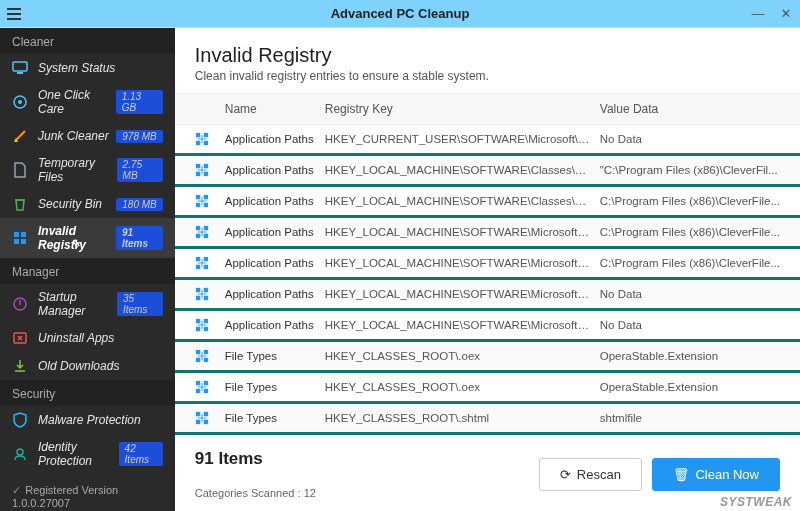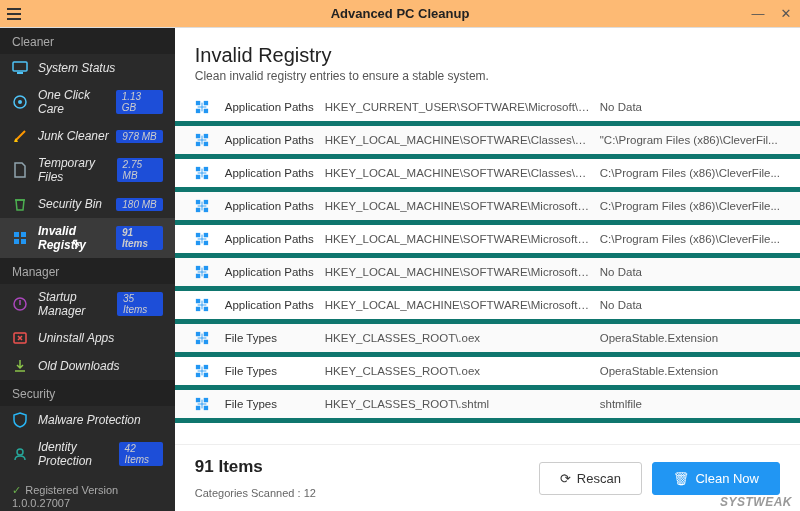--- a/index.html
+++ b/index.html
@@ -1,17 +1,17 @@
 <!DOCTYPE html>
 <html><head>
 <meta charset="utf-8">
 <style>
   * { box-sizing: border-box; margin: 0; padding: 0; font-family: "Segoe UI", Arial, sans-serif; }
   body { width: 800px; height: 511px; overflow: hidden; background: #f5f5f5; }
-  .titlebar { height: 28px; background: #fdba74; border-bottom: 1px solid #ddd; display: flex; align-items: center; position: relative; }
+  .titlebar { height: 28px; background: #7dd3fc; border-bottom: 1px solid #ddd; display: flex; align-items: center; position: relative; }
   .hamburger { width: 28px; height: 28px; display: flex; flex-direction: column; justify-content: center; align-items: center; gap: 3px; cursor: pointer; }
   .hamburger span { width: 14px; height: 2px; background: #333; }
   .app-title { position: absolute; left: 50%; transform: translateX(-50%); font-size: 13px; font-weight: 600; color: #222; }
   .win-btns { margin-left: auto; display: flex; }
   .win-btn { width: 28px; height: 28px; display: flex; align-items: center; justify-content: center; font-size: 13px; color: #555; cursor: pointer; }
   .body { display: flex; height: 483px; }
   .sidebar { width: 207px; background: #2a2a2a; color: #ccc; display: flex; flex-direction: column; font-size: 12px; }
   .section-header { padding: 7px 12px 5px; font-size: 12px; color: #aaa; background: #222; }
   .nav-item { display: flex; align-items: center; padding: 6px 12px; cursor: pointer; color: #e5e5e5; position: relative; font-style: italic; }
   .nav-item.active { background: #3a3a3a; font-weight: 600; color: #fff; }
@@ -22,29 +22,29 @@
   .sidebar-footer .check { color: #6ab04c; margin-right: 4px; }
   .main { flex: 1; background: #fff; display: flex; flex-direction: column; position: relative; }
   .page-header { padding: 16px 20px 10px; }
   .page-title { font-size: 20px; color: #222; font-weight: 400; }
   .page-sub { font-size: 12px; color: #555; margin-top: 2px; }
   .table-head { display: flex; padding: 8px 20px; background: #f7f7f7; font-size: 12px; color: #555; border-top: 1px solid #eee; border-bottom: 1px solid #eee; }
   .col-name { width: 130px; padding-left: 30px; }
   .col-key { width: 275px; }
   .col-val { flex: 1; }
   .table-body { flex: 1; overflow-y: auto; }
-  .row { display: flex; align-items: center; padding: 7px 20px; font-size: 11.5px; color: #333; border-bottom: 5px solid #0f766e; }
+  .row { display: flex; align-items: center; padding: 7px 20px; font-size: 11.5px; color: #333; border-bottom: 3px solid #0f766e; }
   .row:nth-child(even){ background:#fafafa; }
   .row-icon { width: 30px; color: #2196F3; font-size: 13px; }
   .row-name { width: 100px; color: #333; }
   .row-key { width: 275px; color: #555; white-space: nowrap; overflow: hidden; text-overflow: ellipsis; padding-right: 8px; }
   .row-val { flex: 1; color: #555; white-space: nowrap; overflow: hidden; text-overflow: ellipsis; }
   .footer { display: flex; align-items: center; padding: 12px 20px; border-top: 1px solid #eee; background:#fff; }
   .footer-left .count { font-size: 17px; font-weight: 600; color: #222; }
-  .footer-left .cats { font-size: 11px; color: #666; margin-top: 10px; }
+  .footer-left .cats { font-size: 11px; color: #666; margin-top: 18px; }
   .btn { display: inline-flex; align-items: center; gap: 6px; padding: 8px 20px; font-size: 13px; border-radius: 3px; cursor: pointer; border:1px solid #ccc; background:#fff; color:#333; }
   .btn-primary { background: #2196F3; color: #fff; border-color:#2196F3; margin-left:10px; font-weight:500; }
   .footer-actions { margin-left: auto; display: flex; }
   .watermark { position:absolute; right:8px; bottom:2px; font-size:12px; color:#999; font-style:italic; font-weight:700; letter-spacing:0.5px; }
   svg { display:block; }
 </style>
 </head>
 <body>
 
 <div class="titlebar">
@@ -193,20 +193,25 @@
     </div>
 
   </div>
 
   <div class="main">
     <div class="page-header">
       <div class="page-title">Invalid Registry</div>
       <div class="page-sub">Clean invalid registry entries to ensure a stable system.</div>
     </div>
 
+    <div class="table-head">
+      <div class="col-name">Name</div>
+      <div class="col-key">Registry Key</div>
+      <div class="col-val">Value Data</div>
+    </div>
 
     <div class="table-body" id="table-body">
         <div class="row">
           <span class="row-icon">
             <svg width="14" height="14" viewBox="0 0 16 16">
               <rect x="1" y="1" width="5" height="5" fill="#2196F3"></rect>
               <rect x="10" y="1" width="5" height="5" fill="#2196F3"></rect>
               <rect x="1" y="10" width="5" height="5" fill="#2196F3"></rect>
               <rect x="10" y="10" width="5" height="5" fill="#2196F3"></rect>
               <path d="M3 8 h10 M8 3 v10" stroke="#2196F3" stroke-width="1"></path>

